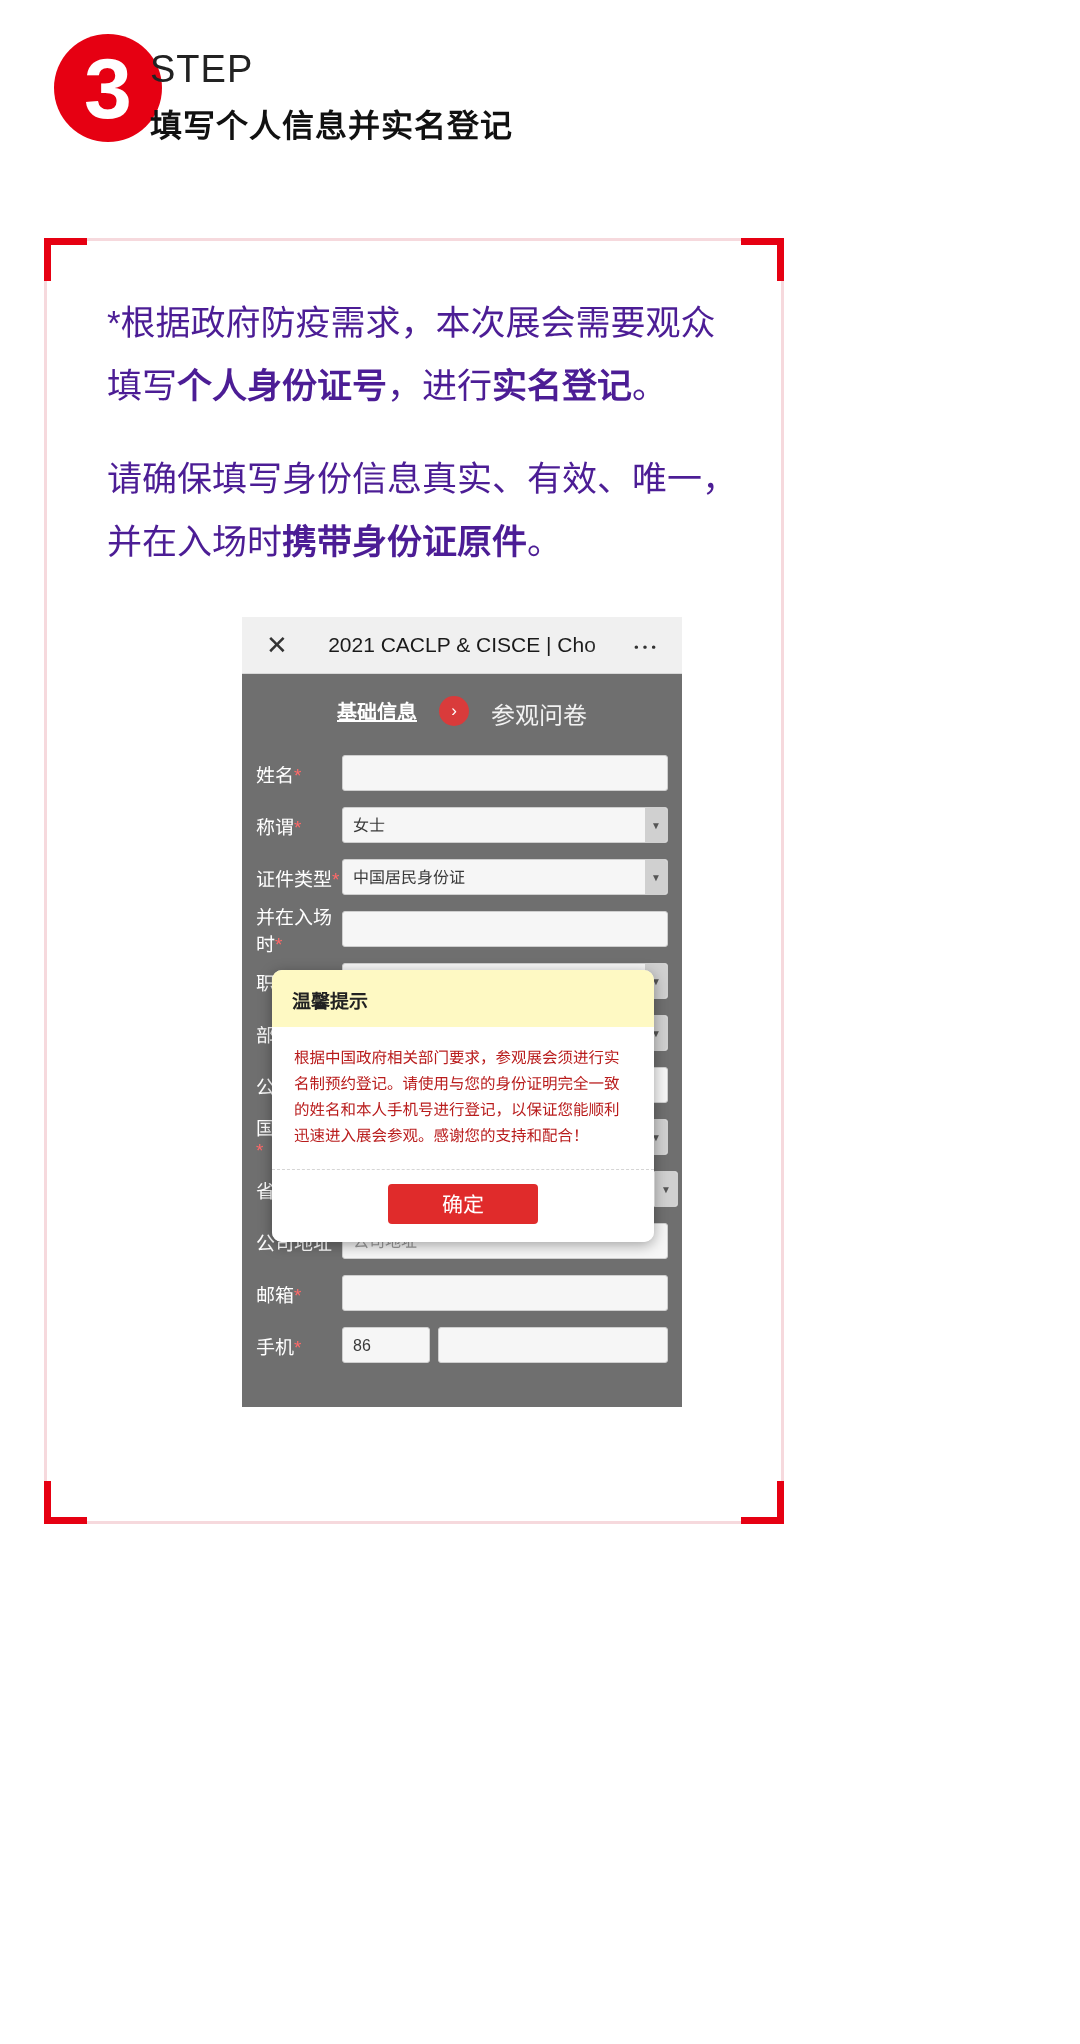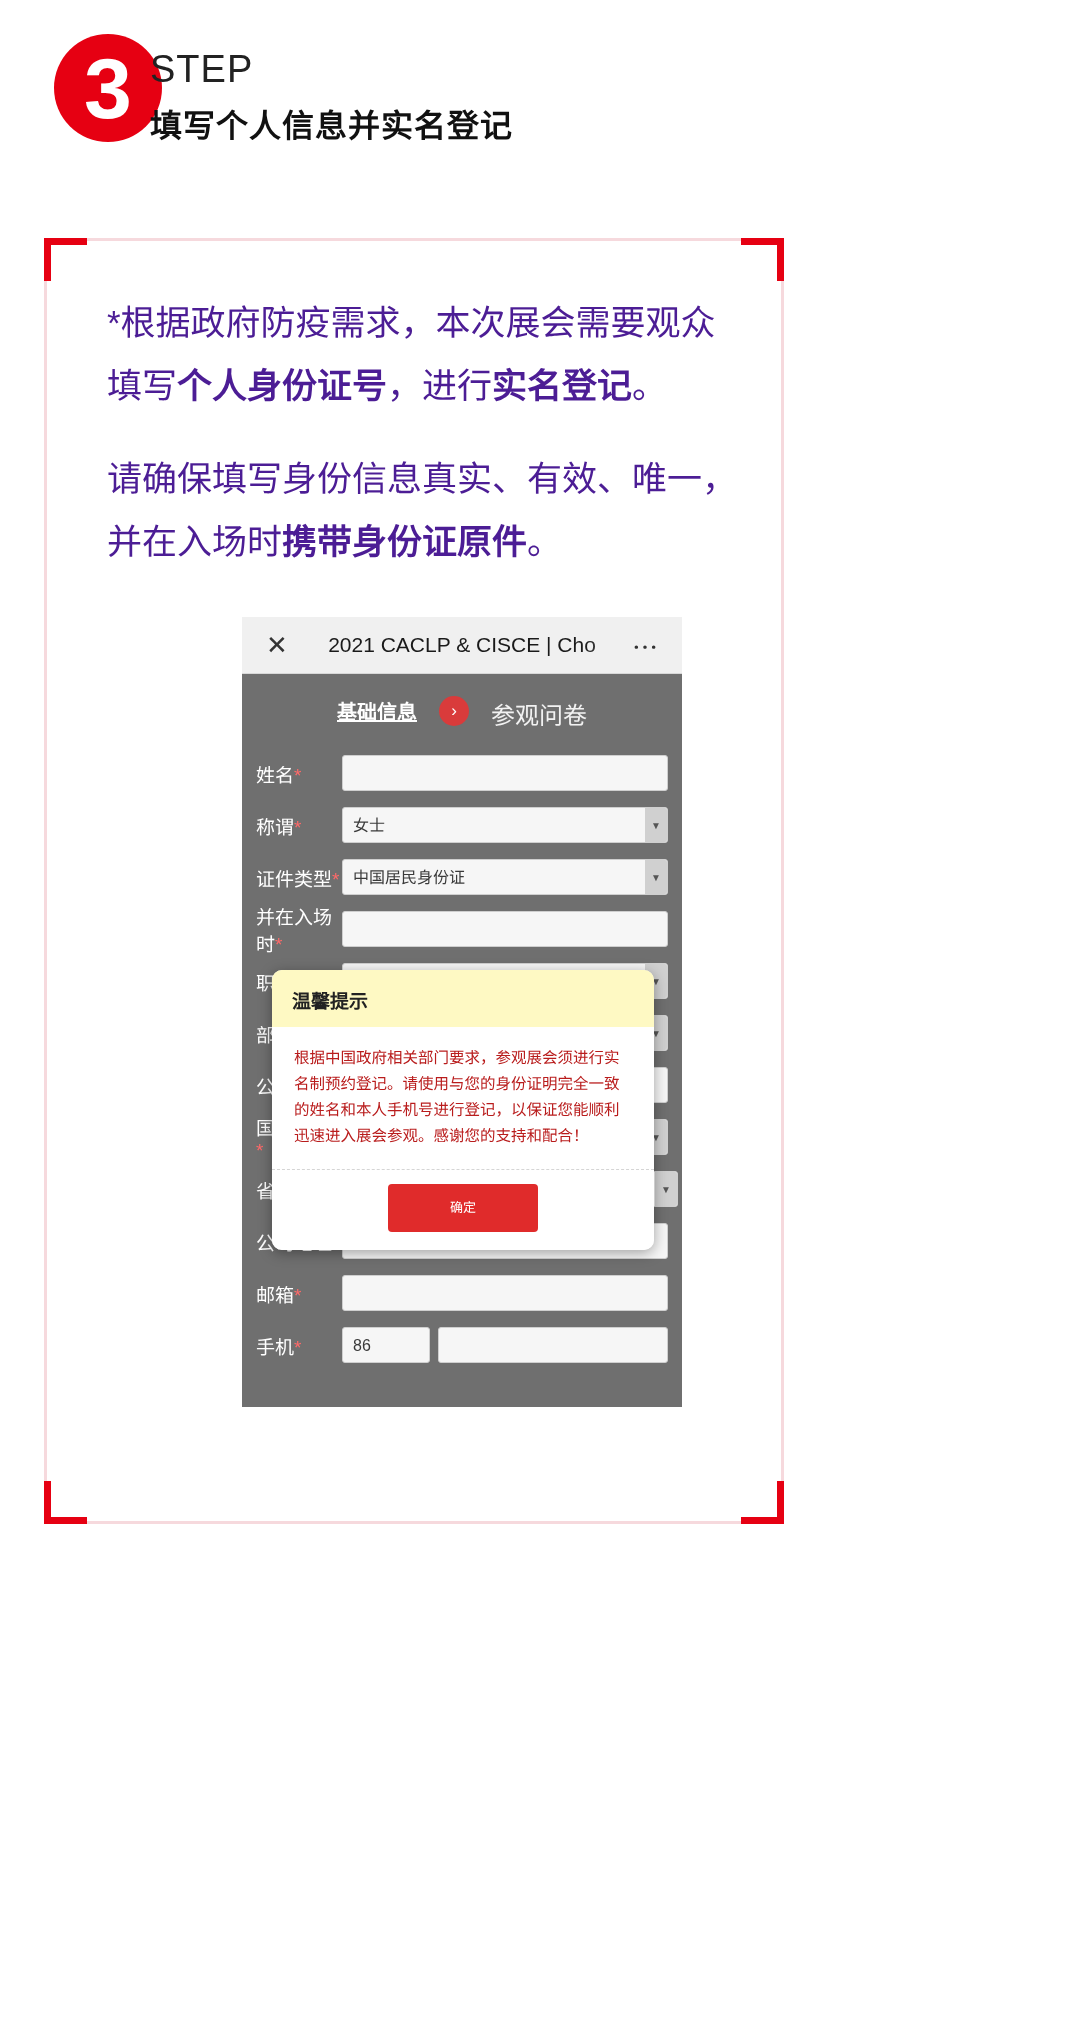--- a/index.html
+++ b/index.html
@@ -252,25 +252,25 @@
   }
   .modal-foot {
     background: #ffffff;
     border-top: 1px dashed #d5d5d5;
     padding: 14px 0 18px 0;
     text-align: center;
   }
   .modal-btn {
     display: inline-block;
     width: 150px;
-    height: 48px;
+    height: 40px;
     line-height: 40px;
     background: #e02b2b;
     color: #ffffff;
-    font-size: 13px;
+    font-size: 21px;
     border-radius: 4px;
     text-align: center;
     border: none;
     font-family: "Liberation Sans", sans-serif;
   }
 </style>
 </head>
 <body>
 
 <div class="step-header">

